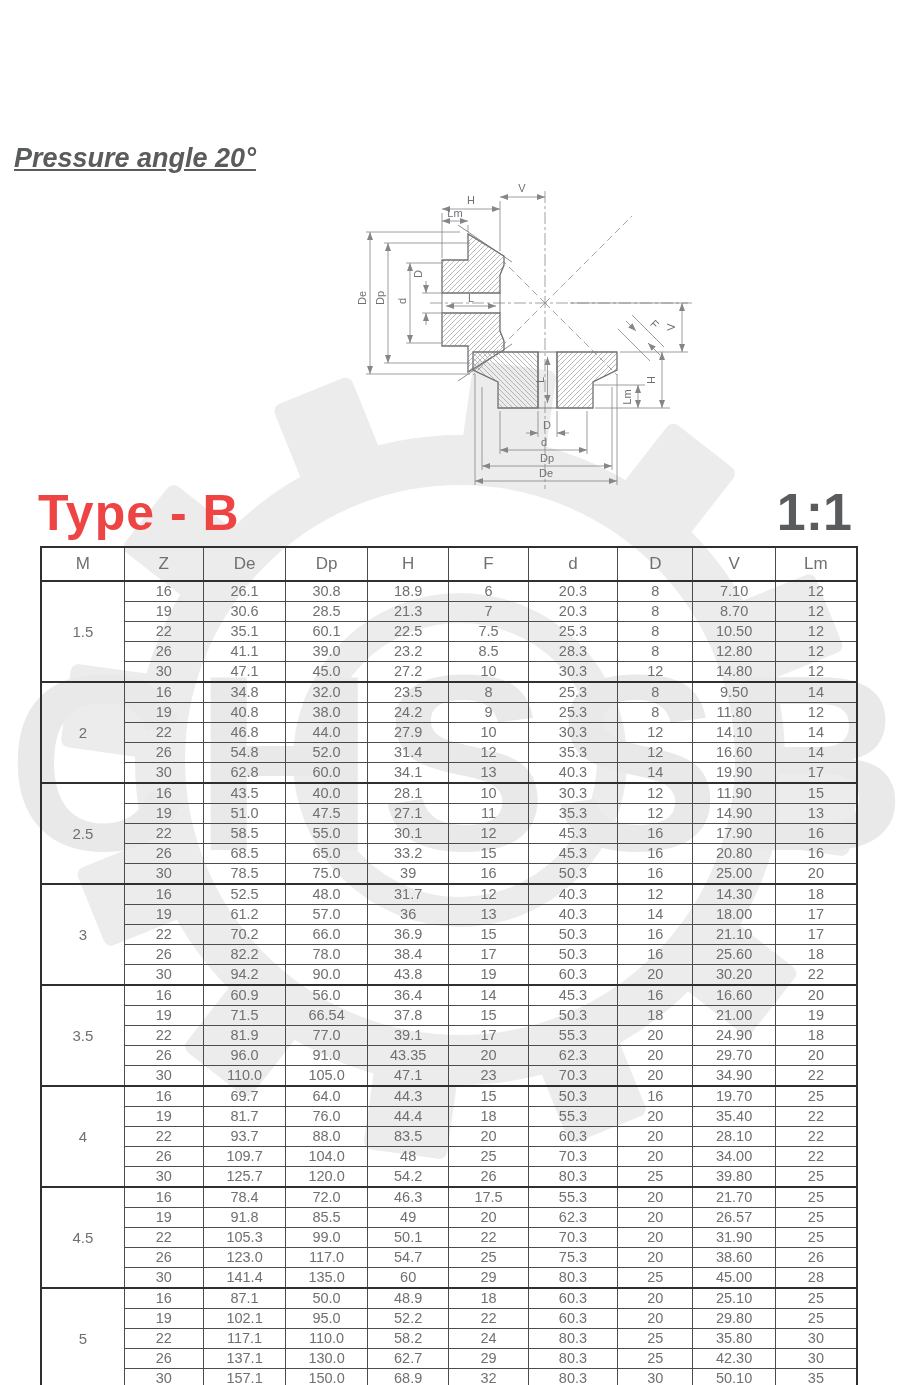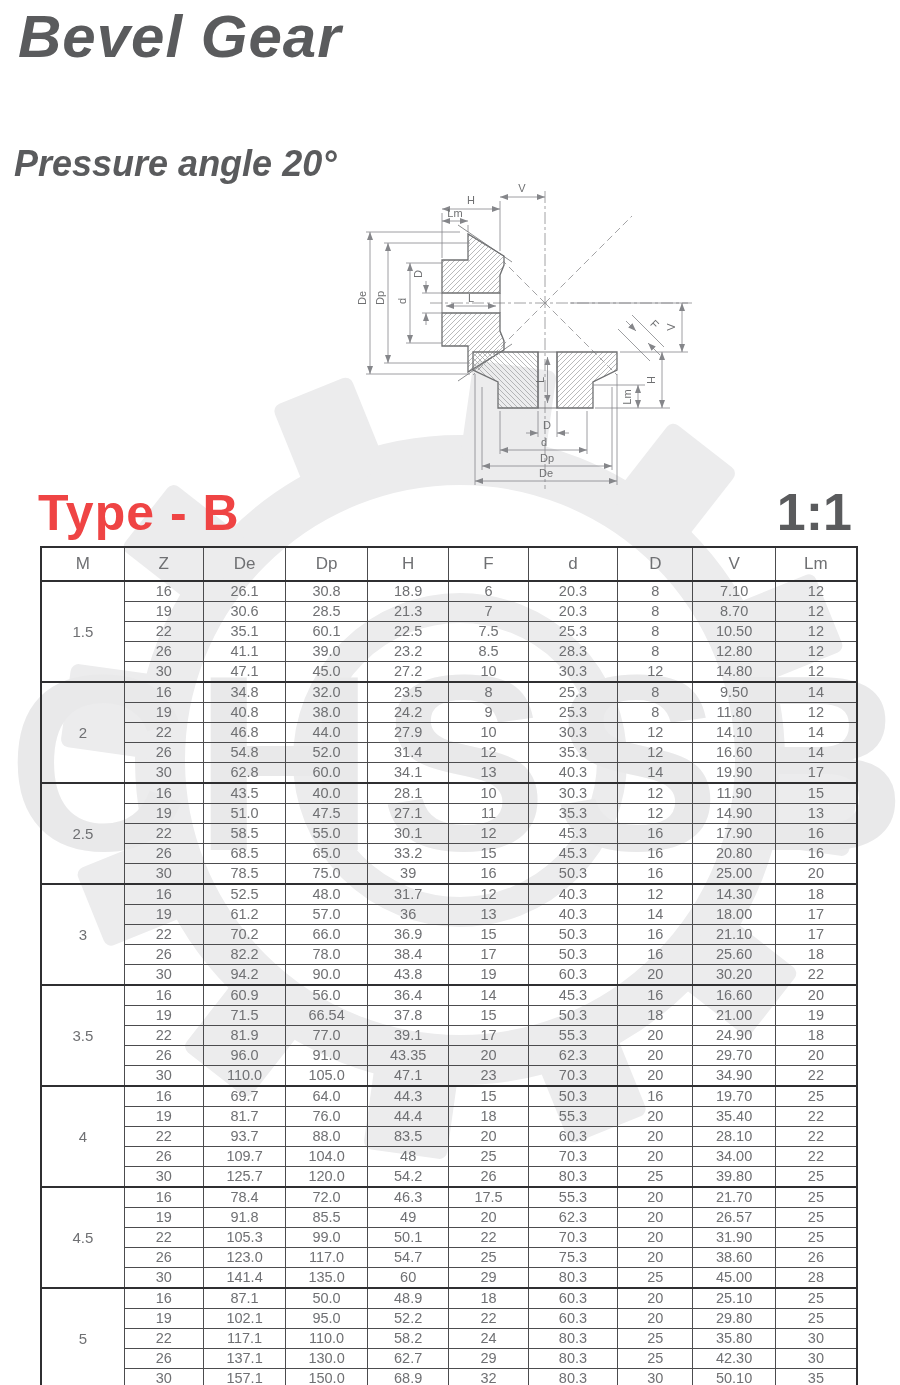--- a/index.html
+++ b/index.html
@@ -12,22 +12,22 @@
   
   .title1{
     position:absolute;left:18px;top:2px;font-size:60px;font-weight:bold;font-style:italic;
     letter-spacing:1px;color:#5a5b5d;z-index:2;
   }
   .title2{
     position:absolute;left:80px;top:76px;font-size:45px;font-weight:bold;font-style:italic;
     letter-spacing:0.5px;color:#5a5b5d;z-index:2;
   }
   .pressure{
-    position:absolute;left:14px;top:143px;font-size:36px;font-weight:bold;font-style:italic;
-    color:#5a5b5d;z-index:2;
+    position:absolute;left:14px;top:143px;font-size:27px;font-weight:bold;font-style:italic;
+    color:#5a5b5d;z-index:2;text-decoration:underline;
   }
   .type-label{
     position:absolute;left:38px;top:484px;font-size:50px;font-weight:bold;
     letter-spacing:1px;color:#ef4444;z-index:2;
   }
   .ratio-label{
     position:absolute;right:48px;top:482px;font-size:52px;font-weight:bold;
     color:#5a5b5d;z-index:2;
   }
   
@@ -95,21 +95,20 @@
       <g transform="rotate(308)">
           <rect x="-42" y="-398" width="84" height="100" rx="8"></rect>
         </g>
       <g transform="rotate(338)">
           <rect x="-42" y="-398" width="84" height="100" rx="8"></rect>
         </g>
     </g>
     <text x="460" y="850" text-anchor="middle" font-size="250" font-weight="bold" font-family="DejaVu Serif, serif" letter-spacing="6" fill="#e9e9ea">CHSSB</text>
   </svg>
 
-  <div class="title1">Bevel Gear</div>
   <div class="pressure">Pressure angle 20°</div>
   <div class="type-label">Type - B</div>
   <div class="ratio-label">1:1</div>
 
   <svg class="diagram" viewBox="0 0 400 330">
     <defs>
       <pattern id="h1" patternUnits="userSpaceOnUse" width="5" height="5">
         <path d="M-1,1 l2,-2 M0,5 L5,0 M4,6 l2,-2" stroke="#9b9c9e" stroke-width="0.7"></path>
       </pattern>
       <pattern id="h2" patternUnits="userSpaceOnUse" width="5" height="5">

